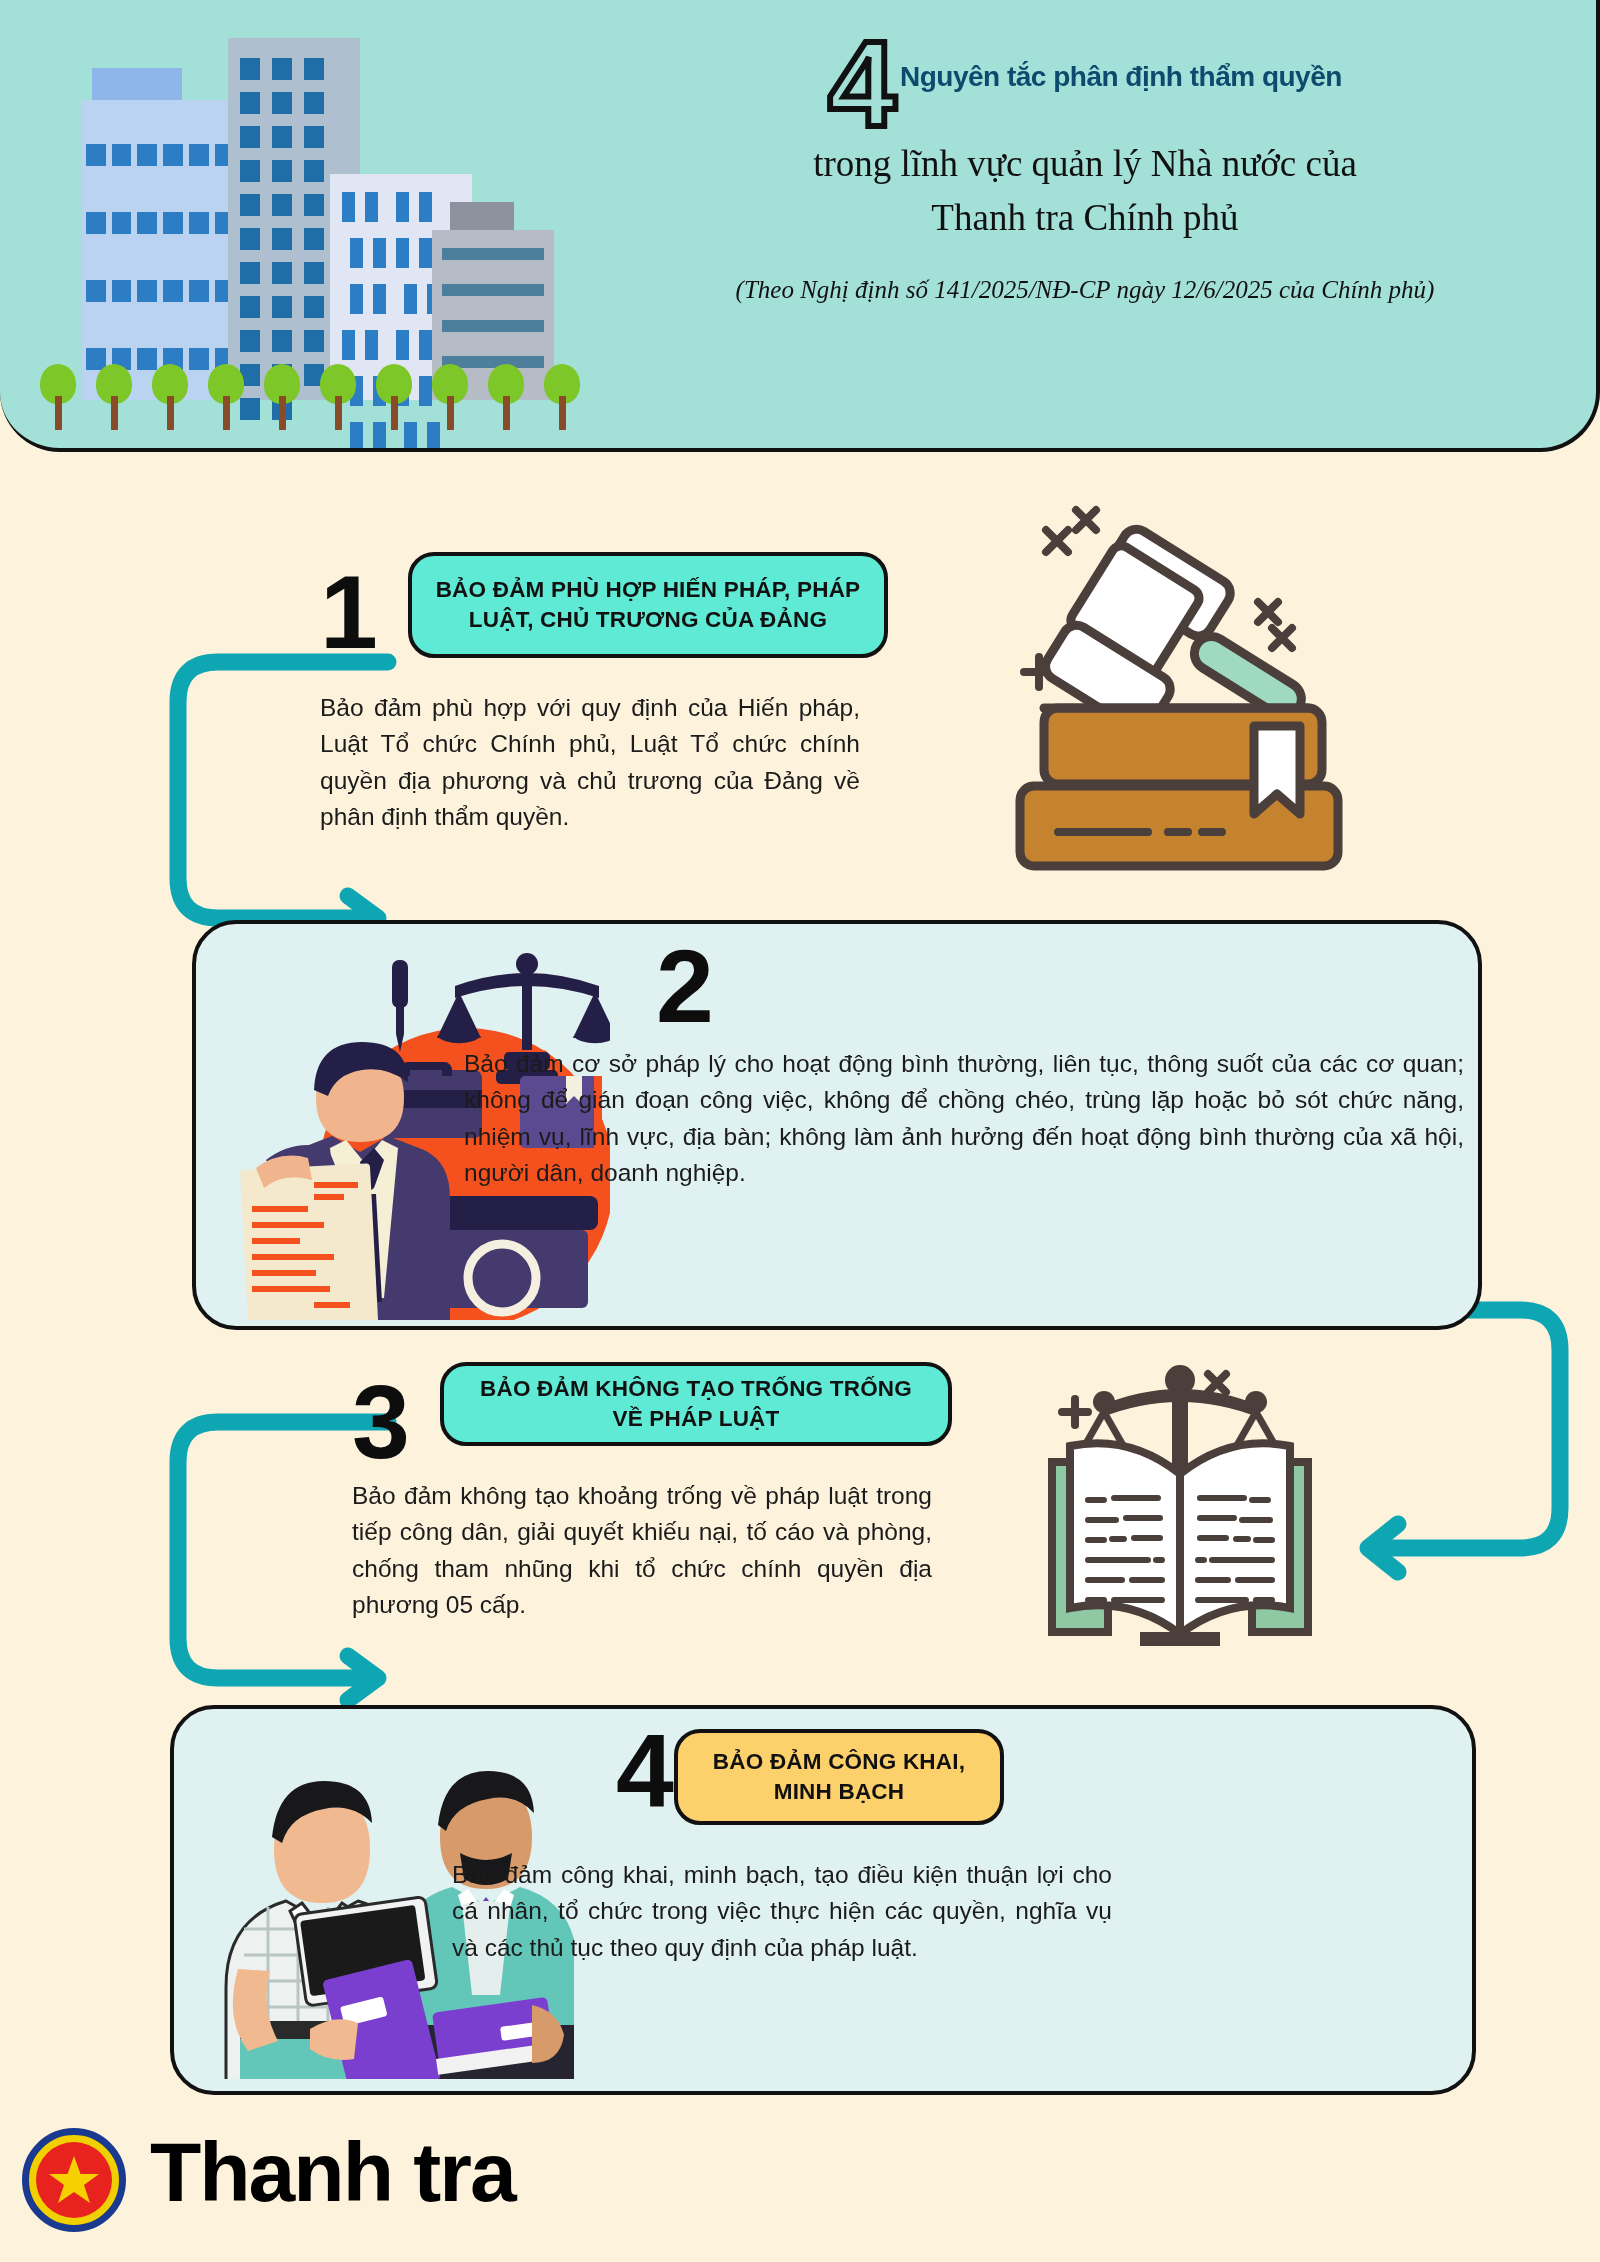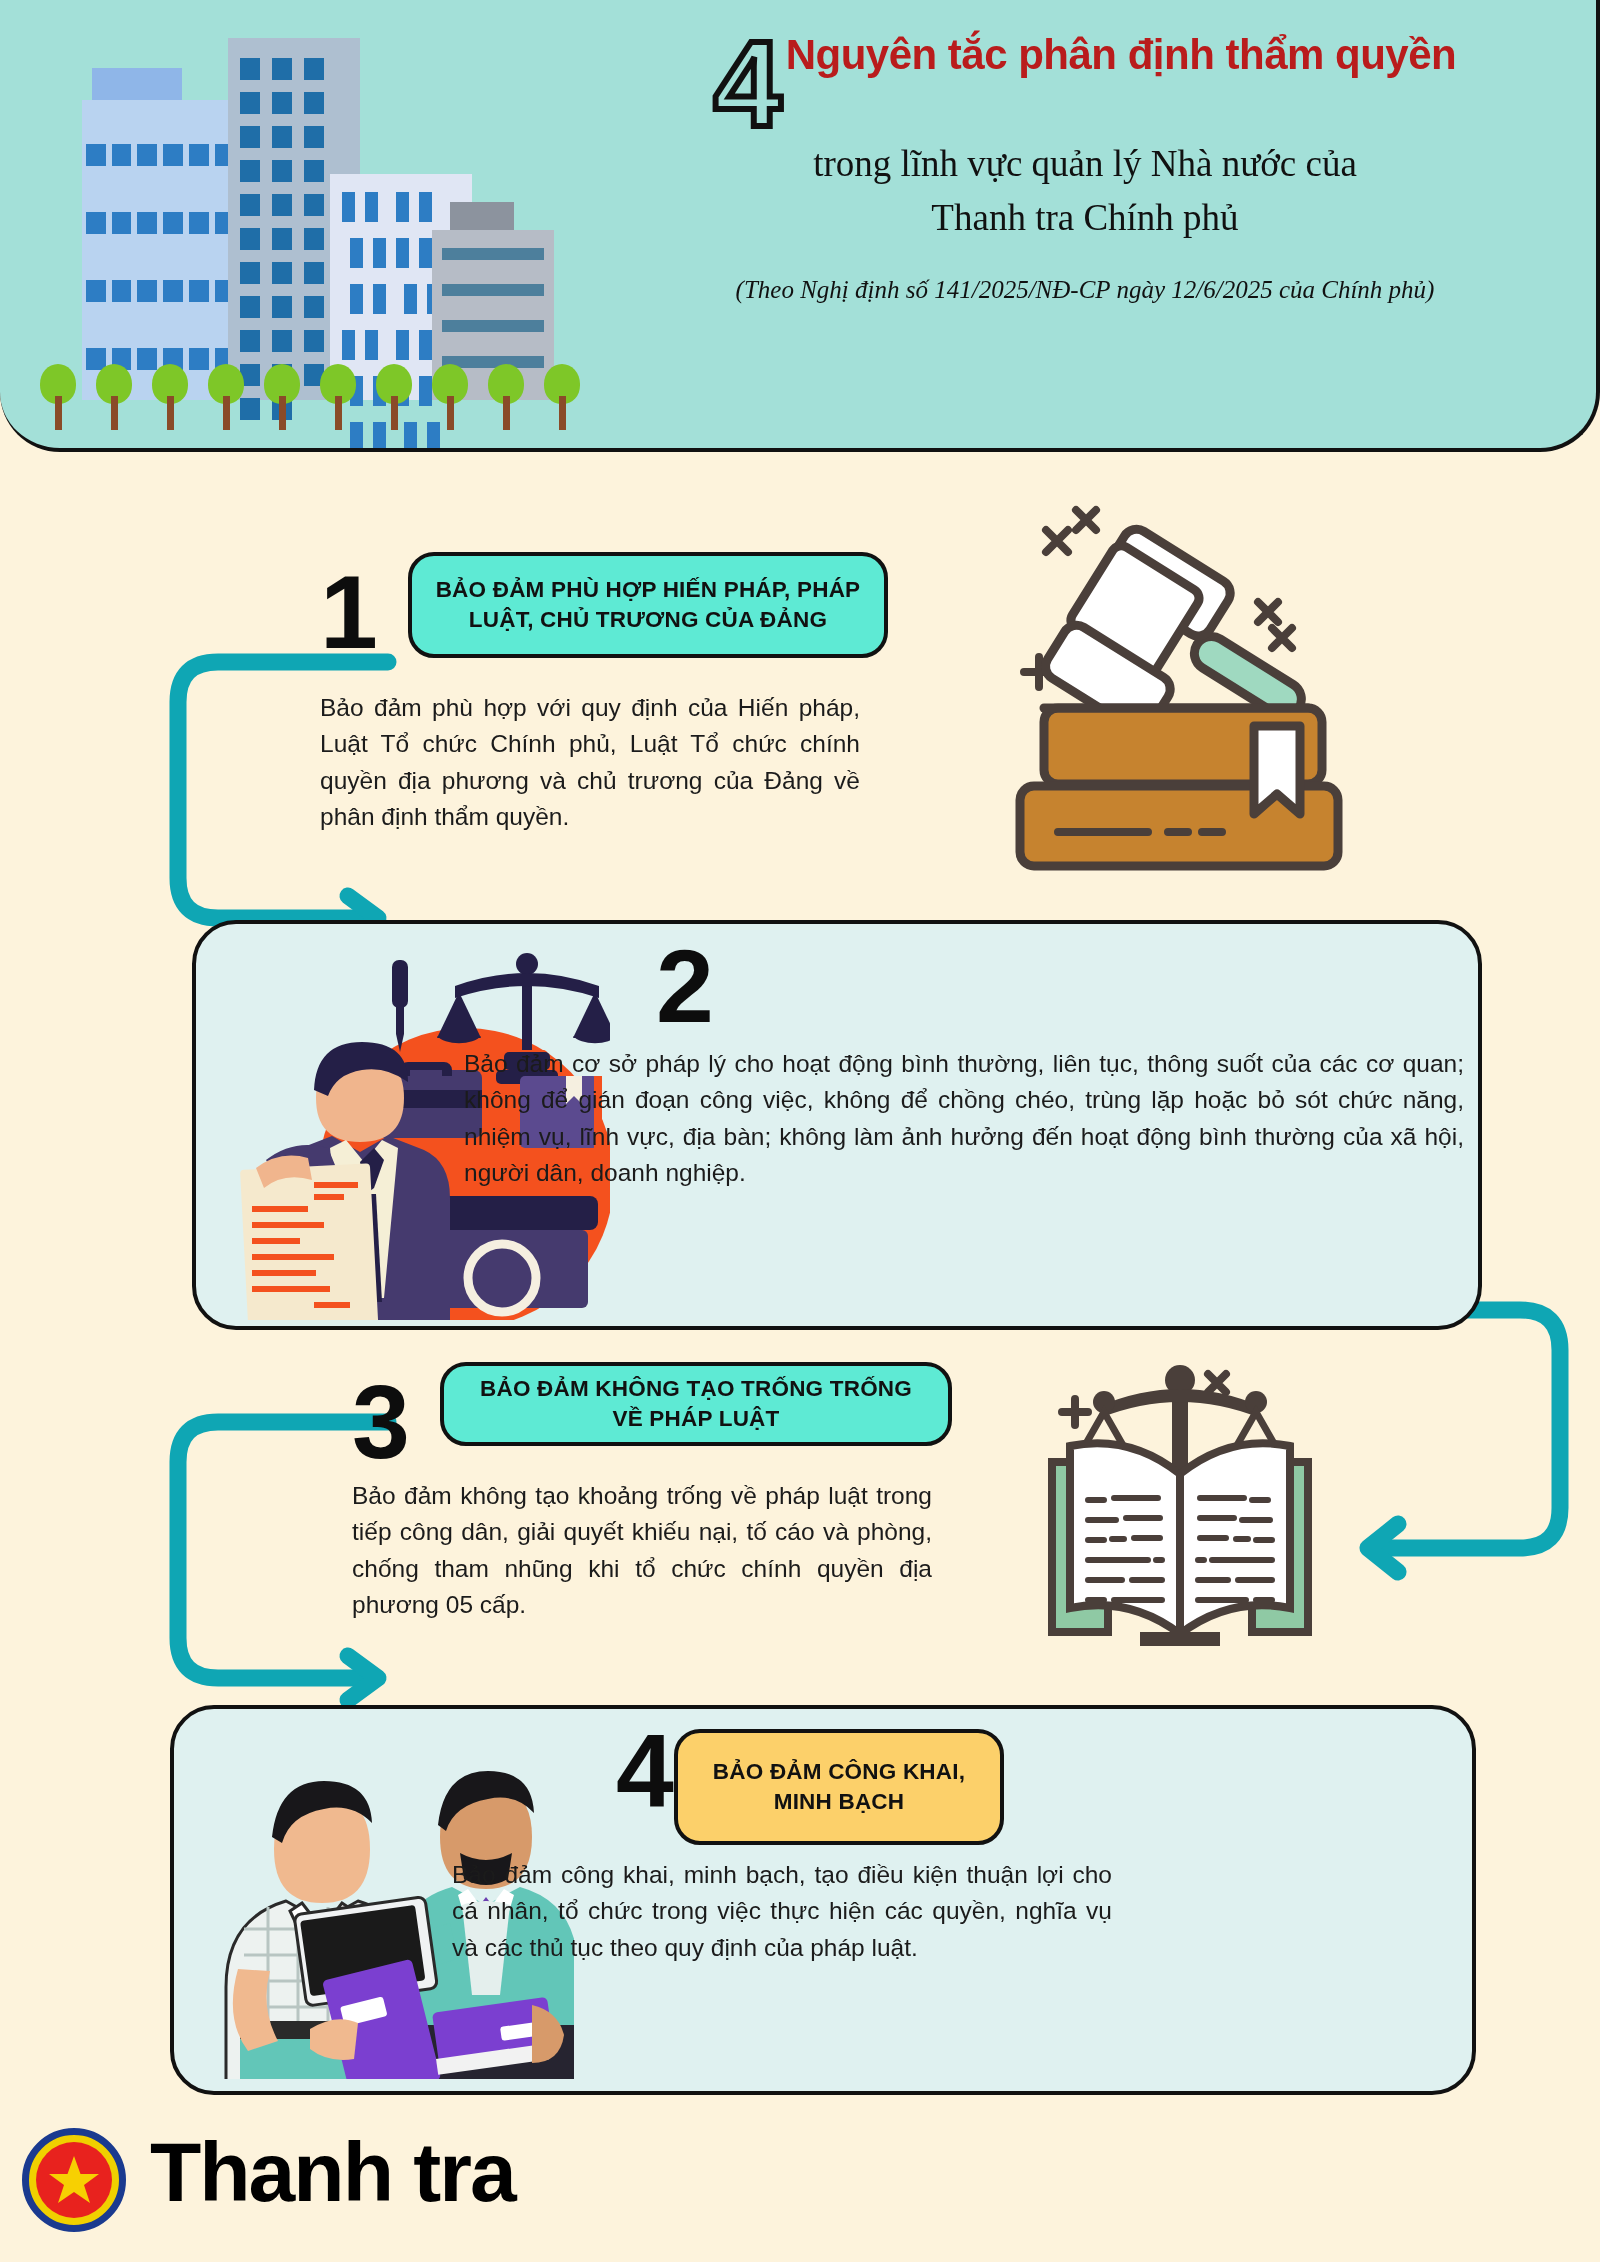--- a/index.html
+++ b/index.html
@@ -33,22 +33,22 @@
 
   .head-text { position: absolute; left: 590px; top: 30px; width: 990px; text-align: center; }
   .title-row { display: flex; align-items: flex-start; justify-content: center; gap: 6px; }
   .big4 {
     font-family: "Liberation Sans", sans-serif;
     font-size: 122px; font-weight: 700; line-height: 0.82;
     color: #a3e0d8; -webkit-text-stroke: 6px #111;
     margin-top: 4px; letter-spacing: -2px;
   }
   .title-main {
-    font-size: 42px; font-weight: 700; color: #b91c1c;
-    line-height: 1.18; text-align: left; letter-spacing: -0.5px;
+    font-size: 28px; font-weight: 700; color: #0c4a6e;
+    line-height: 1.18; text-align: left; margin-top: 30px; letter-spacing: -0.5px;
   }
   .title-sub {
     font-family: "Liberation Serif", serif;
     font-size: 37px; color: #111; line-height: 1.3; margin-top: 6px;
   }
   .title-note {
     font-family: "Liberation Serif", serif;
     font-size: 25px; font-style: italic; color: #111; margin-top: 34px;
   }
 
@@ -506,21 +506,21 @@
 
       <g>
         <rect x="218" y="284" width="116" height="54" rx="5" fill="#7b3fd0" transform="rotate(-8 218 284)"></rect>
         <rect x="222" y="330" width="112" height="16" fill="#f2f2f2" transform="rotate(-8 222 330)"></rect>
         <rect x="286" y="298" width="36" height="14" rx="3" fill="#ffffff" transform="rotate(-8 286 298)"></rect>
       </g>
       <path d="M318 276 q26 6 32 30 q-4 28 -32 28 z" fill="#d79a6a"></path>
     </svg>
 
     <div class="num" style="left:442px; top:10px;">4</div>
-    <div class="pill gold" style="left:500px; top:20px; width:330px; height:116px;">
+    <div class="pill gold" style="left:500px; top:20px; width:330px; height:96px;">
       <span>BẢO ĐẢM CÔNG KHAI, MINH BẠCH</span>
     </div>
     <div class="body-text" style="left:278px; top:148px; width:660px;">Bảo đảm công khai, minh bạch, tạo điều kiện thuận lợi cho cá nhân, tổ chức trong việc thực hiện các quyền, nghĩa vụ và các thủ tục theo quy định của pháp luật.</div>
   </div>
 
   <div class="footer">
     <div class="logo-mark">
       <div class="logo-inner-ring"></div>
       <svg class="logo-star" width="54" height="52" viewBox="0 0 54 52">
         <polygon points="27,1 33.5,19 52,19 37,30 43,48 27,37 11,48 17,30 2,19 20.5,19" fill="#f7d002"></polygon>

